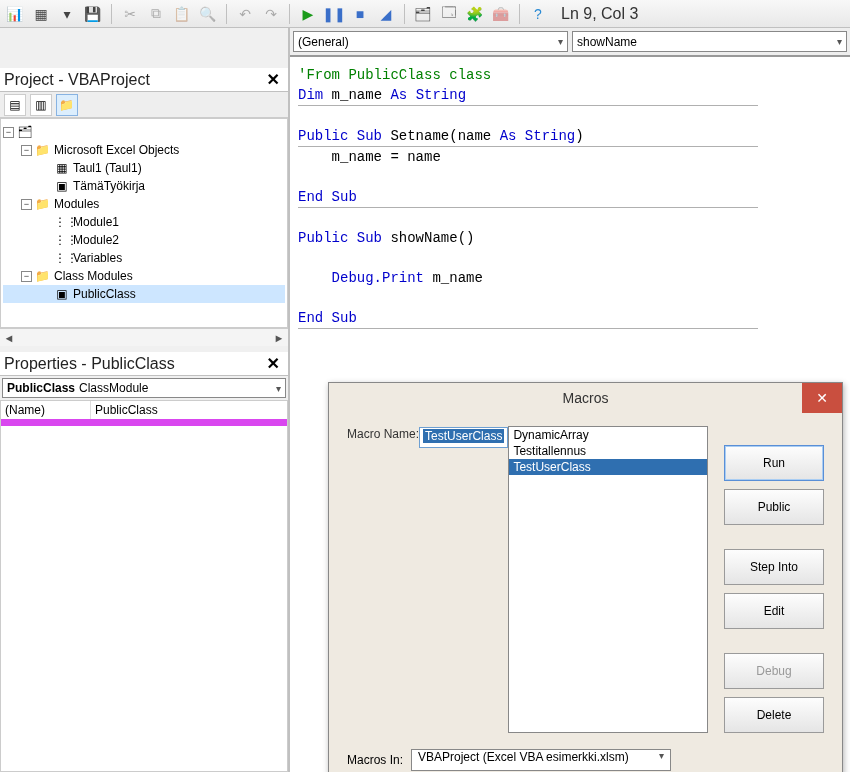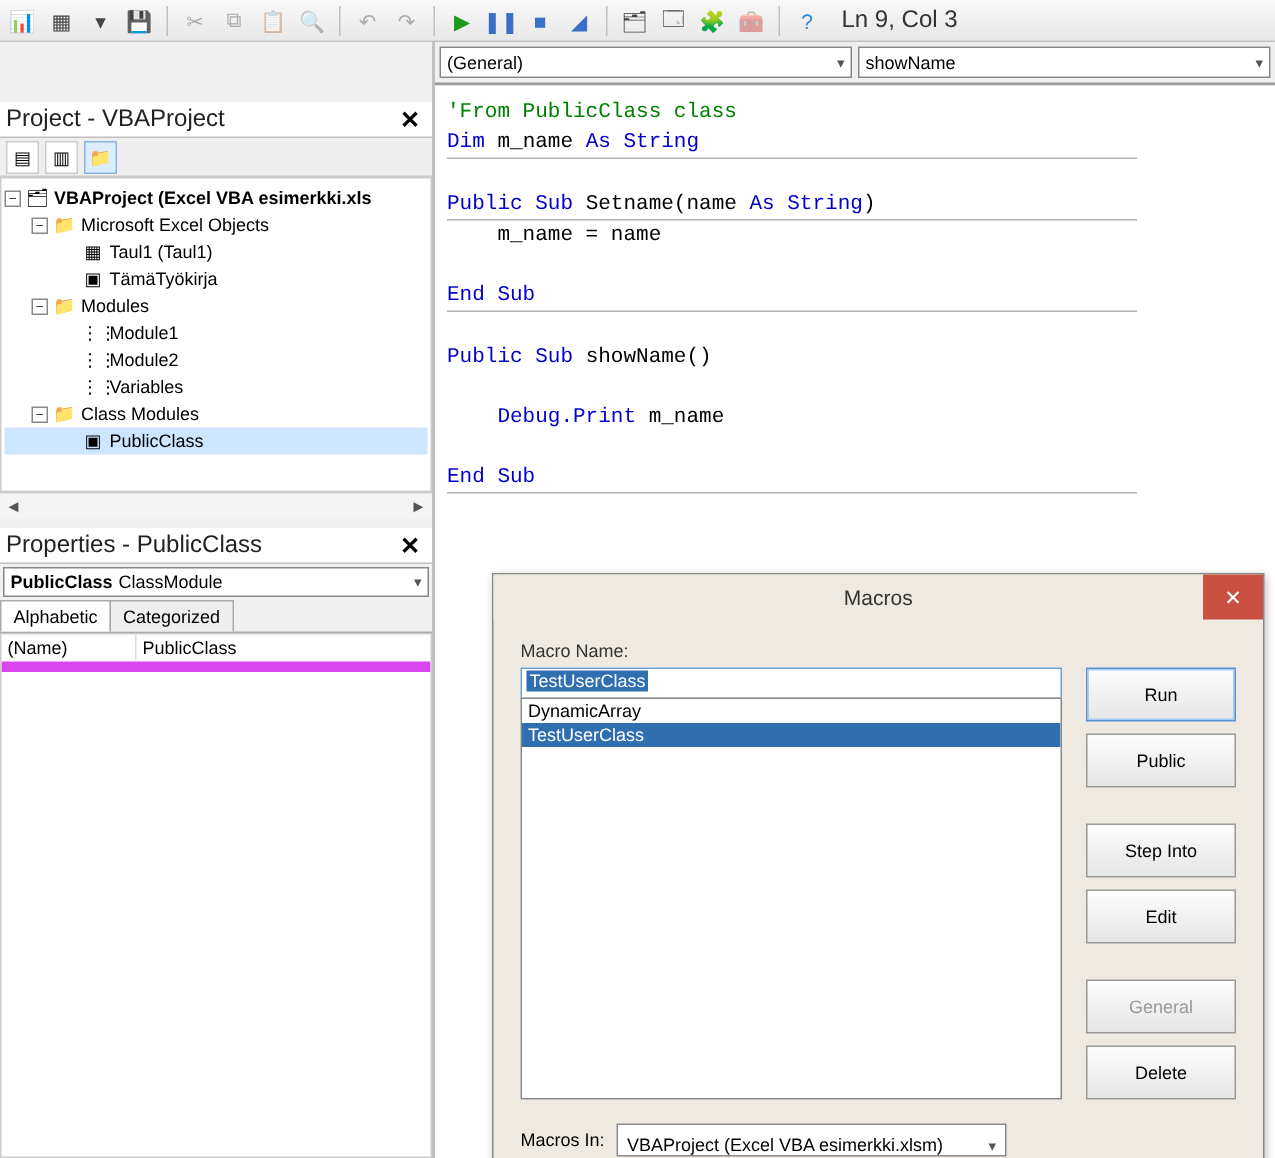--- a/index.html
+++ b/index.html
@@ -105,33 +105,33 @@
     background:#efeae1; border:1px solid #888; box-shadow:1px 2px 6px rgba(0,0,0,.3);margin-top:32px;
   }
   .dlg-title {
     height:30px; background:#efeae1; display:flex; align-items:center;
     padding-left:12px; font-size:14px; color:#333;
     justify-content:center; position:relative;
   }
   .dlg-title .tt{position:absolute; left:0; right:0; text-align:center;}
   .dlg-close { position:absolute; right:0; top:0; width:40px; height:30px; background:#c94f3f; color:#fff; display:flex;align-items:center;justify-content:center; font-size:14px; cursor:pointer;}
   .dlg-body { padding:14px 18px 10px 18px; display:flex; gap:16px; height:330px;}
-  .dlg-left { flex:1; display:flex; flex-direction:column;}
+  .dlg-left { flex:1; display:flex; }
   .dlg-label{ font-size:12px; color:#333; margin-bottom:4px;}
   .dlg-input{ border:1px solid #6d9fd2; background:#fff; height:21px; padding:1px 3px;}
   .dlg-input .seltext{ background:#2f6fb0; color:#fff; padding:0 2px; font-size:12px;}
   .dlg-list{ flex:1; border:1px solid #888; background:#fff; font-size:12px; overflow:auto; margin-top:-1px;}
   .dlg-item{ padding:1px 4px; cursor:pointer;}
   .dlg-item.sel{ background:#2f6fb0; color:#fff;}
   .dlg-right{ width:100px; display:flex; flex-direction:column; gap:8px; padding-top:18px;}
   .dlg-btn{ height:44px; border:1px solid #9a9a9a; background:linear-gradient(#fdfdfd,#e5e5e5); font-size:12px; cursor:pointer;}
   .dlg-btn.primary{ border:1px solid #5a8fd6; box-shadow:0 0 0 1px #a9cdf3 inset;}
   .dlg-btn.disabled{ color:#999;}
   .dlg-bottom{ padding:6px 18px; display:flex; align-items:center; gap:8px; font-size:12px;}
-  .dlg-select{ border:1px solid #888; background:#fff; height:22px; display:flex; align-items:flex-end; padding:0 6px; flex:0 0 260px;}
+  .dlg-select{ border:1px solid #888; background:#fff; height:22px; display:flex; align-items:flex-start; padding:0 6px; flex:0 0 260px;}
   .dlg-select .arrow{margin-left:auto;font-size:10px;color:#555;}
   .folder-ico{color:#d9a441;}
 </style>
 </head>
 <body>
 
 <div class="toolbar">
   <div class="tb-btn">📊</div>
   <div class="tb-btn">▦</div>
   <div class="tb-btn">▾</div>
@@ -171,21 +171,20 @@
       <div class="mini-btn">▤</div>
       <div class="mini-btn">▥</div>
       <div class="mini-btn sel">
           <span class="folder-ico">📁</span>
         </div>
     </div>
     <div class="tree" style="height:210px; flex:none;">
       <div class="tree-row">
         <span class="exp">−</span>
         <span class="icon">🗂</span>
-        <span class="lbl" style="font-weight:bold">VBAProject (Excel VBA esimerkki.xls</span>
       </div>
       <div class="tree-row indent1">
         <span class="exp">−</span>
         <span class="icon folder-ico">📁</span>
         <span class="lbl">Microsoft Excel Objects</span>
       </div>
       <div class="tree-row indent2">
         <span class="spacer"></span>
         <span class="icon">▦</span>
         <span class="lbl">Taul1 (Taul1)</span>
@@ -232,24 +231,20 @@
     </div>
 
     <div class="pane-header" style="margin-top:6px;">
       <span class="title">Properties - PublicClass</span>
       <span class="x">✕</span>
     </div>
     <div class="prop-combo">
       <span class="bold">PublicClass</span>
       <span>ClassModule</span>
       <span class="arrow">▾</span>
-    </div>
-    <div class="tabs">
-      <div class="tab active">Alphabetic</div>
-      <div class="tab">Categorized</div>
     </div>
     <div class="prop-grid">
       <div class="prop-row">
         <div class="k">(Name)</div>
         <div class="v">PublicClass</div>
       </div>
     </div>
   </div>
 
   <div class="right">
@@ -286,31 +281,32 @@
     <div class="dlg-close">✕</div>
   </div>
   <div class="dlg-body">
     <div class="dlg-left">
       <div class="dlg-label">Macro Name:</div>
       <div class="dlg-input">
         <span class="seltext">TestUserClass</span>
       </div>
       <div class="dlg-list">
         <div class="dlg-item">DynamicArray</div>
+        <div class="dlg-item">Testitallennus</div>
         <div class="dlg-item sel">TestUserClass</div>
       </div>
     </div>
     <div class="dlg-right">
       <button class="dlg-btn primary">Run</button>
       <button class="dlg-btn">Public</button>
       <div style="height:10px"></div>
       <button class="dlg-btn">Step Into</button>
       <button class="dlg-btn">Edit</button>
       <div style="height:10px"></div>
-      <button class="dlg-btn disabled">General</button>
+      <button class="dlg-btn disabled">Debug</button>
       <button class="dlg-btn">Delete</button>
     </div>
   </div>
   <div class="dlg-bottom">
     <span>Macros In:</span>
     <div class="dlg-select">
       <span>VBAProject (Excel VBA esimerkki.xlsm)</span>
       <span class="arrow">▾</span>
     </div>
   </div>

